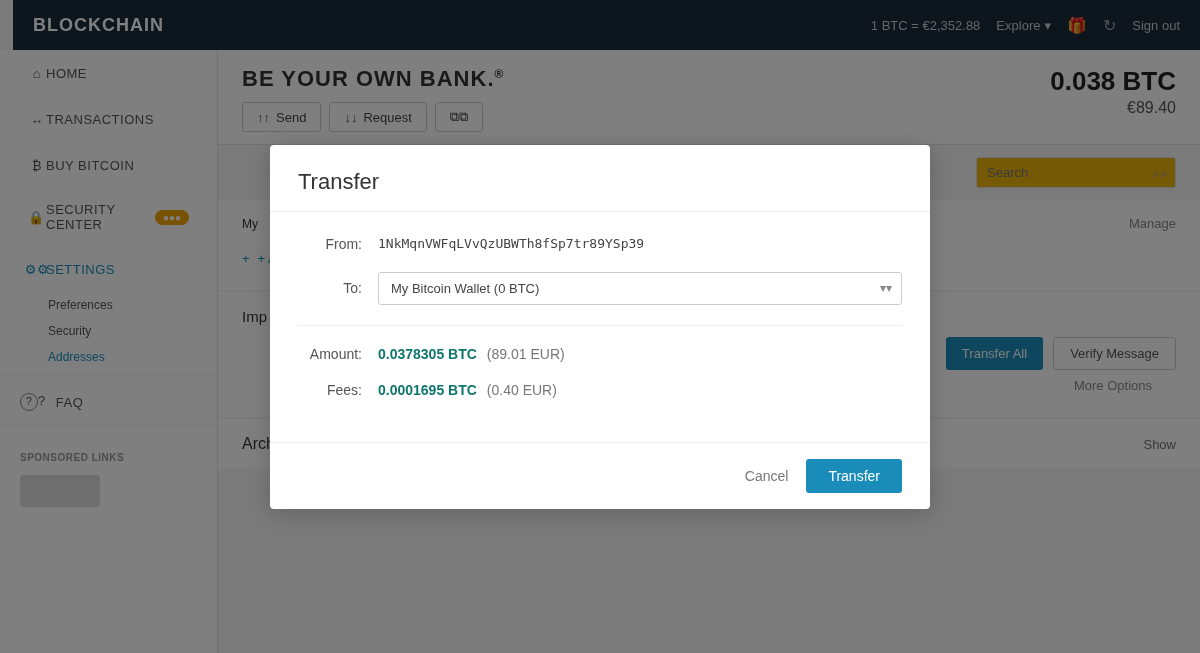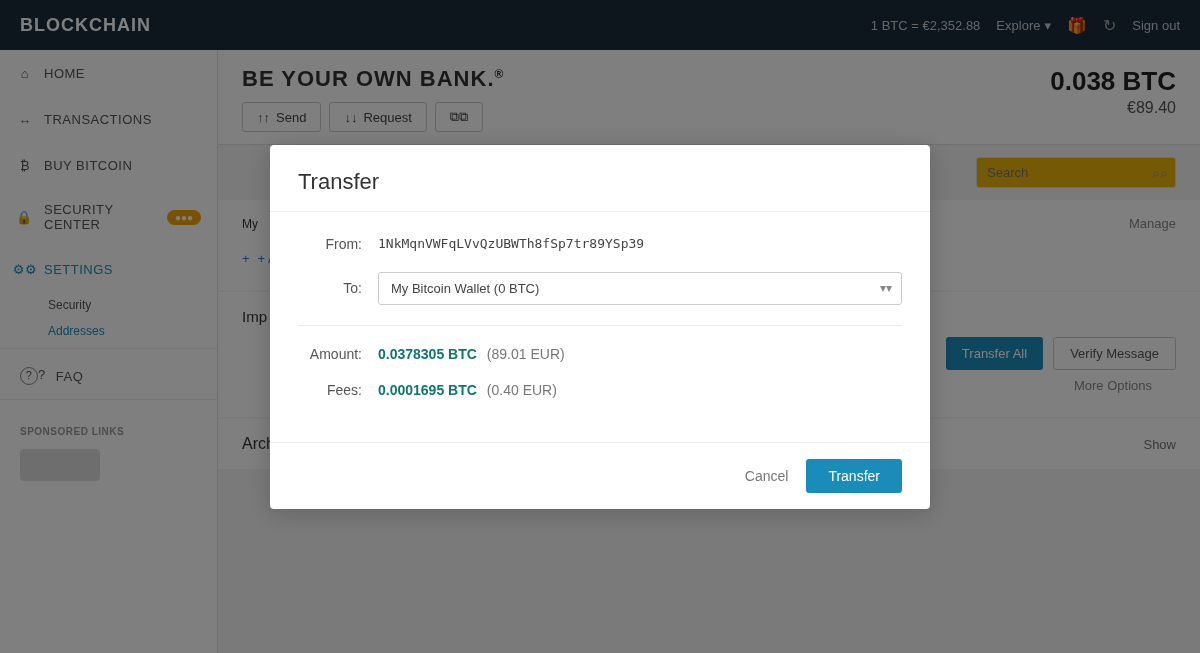--- a/index.html
+++ b/index.html
@@ -7,21 +7,21 @@
 
     
     .topnav {
       background: #1a2a3a;
       height: 50px;
       display: flex;
       align-items: center;
       justify-content: space-between;
       padding: 0 20px;
       position: fixed;
-      top: 0; left: 0; right: 0;
+      top: 0; left: 13px; right: 0;
       z-index: 100;
     }
     .topnav-logo {
       color: white;
       font-weight: 700;
       font-size: 18px;
       letter-spacing: 1px;
     }
     .topnav-right {
       display: flex;
@@ -68,22 +68,21 @@
     .sidebar {
       width: 218px;
       background: #fff;
       border-right: 1px solid #e0e0e0;
       flex-shrink: 0;
       overflow-y: auto;
     }
     .sidebar-nav-item {
       display: flex;
       align-items: center;
-      gap: 10px;
-      padding: 14px 16px;
+      padding: 14px 28px;
       cursor: pointer;
       font-size: 13px;
       color: #555;
       font-weight: 500;
       letter-spacing: 0.5px;
       text-transform: uppercase;
     }
     .sidebar-nav-item .nav-icon {
       width: 18px;
       height: 18px;
@@ -502,20 +501,21 @@
       <span class="nav-icon icon-lock"></span>
       <span>SECURITY CENTER</span>
       <span class="security-badge">●●●</span>
     </div>
     <div class="sidebar-nav-item active">
       <span class="nav-icon icon-gear">⚙</span>
       <span>SETTINGS</span>
     </div>
 
     <div class="sidebar-sub">
+      <div class="sidebar-sub-item">Preferences</div>
       <div class="sidebar-sub-item">Security</div>
       <div class="sidebar-sub-item active">Addresses</div>
     </div>
     <hr class="sidebar-divider">
 
     <div class="faq-item">
       <span class="icon-faq">?</span>
       <span>FAQ</span>
     </div>
 

